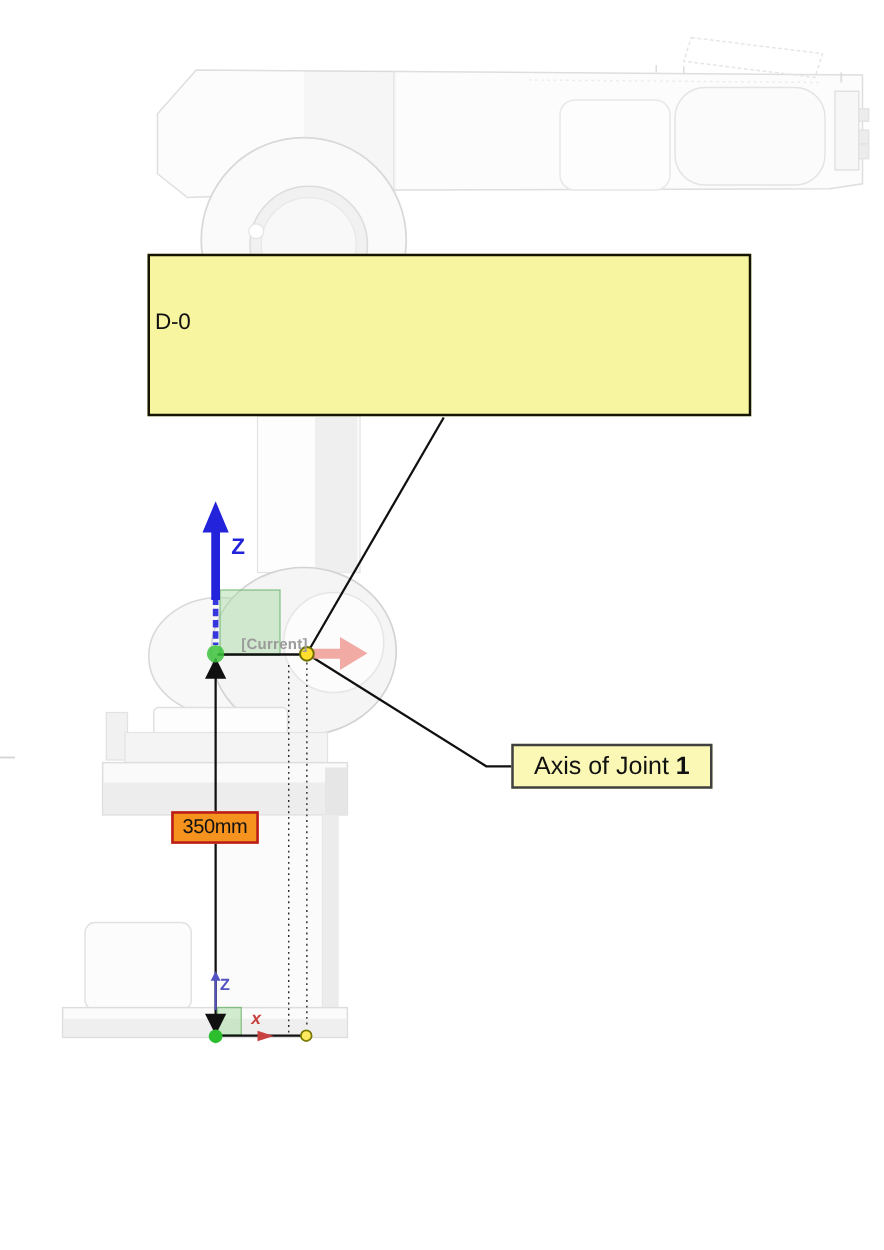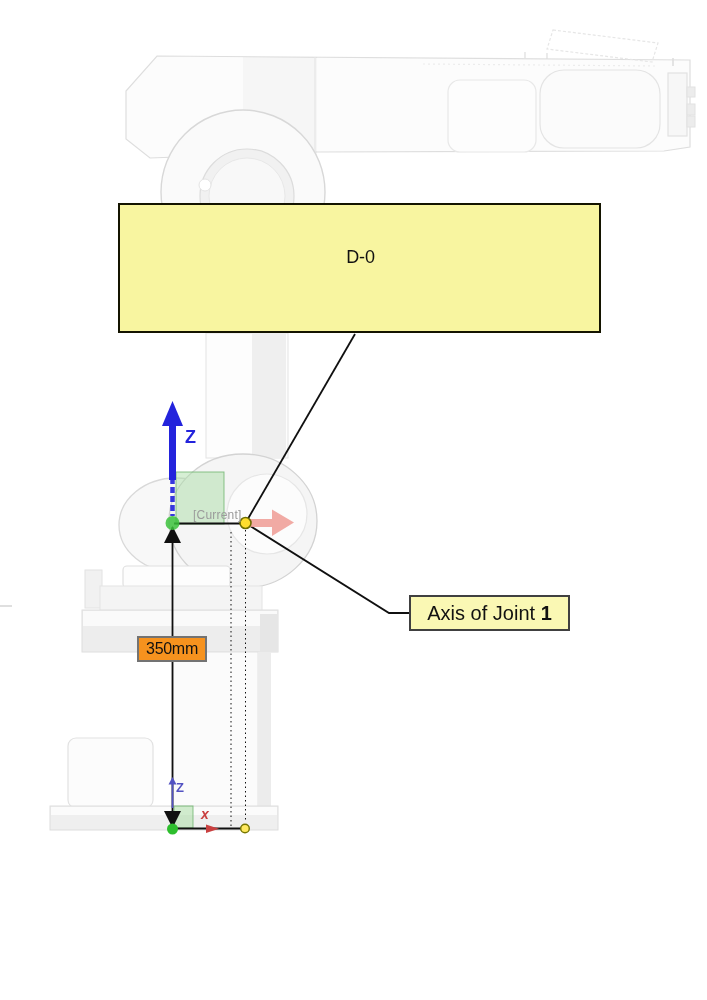--- a/index.html
+++ b/index.html
@@ -1,18 +1,18 @@
 <!DOCTYPE html>
 <html><head>
 <meta charset="utf-8">
 <style>
   html,body{margin:0;padding:0;background:#fff;}
   #canvas{
     position:relative;width:707px;height:1000px;background:#ffffff;
-    overflow:hidden;font-family:"Liberation Sans",sans-serif;color:#111;text-align:center;
+    overflow:hidden;font-family:"Liberation Sans",sans-serif;color:#111;
   }
   #diagram-svg{position:absolute;left:0;top:0;}
   .abs{position:absolute;}
   
   .callout{
     left:118px;top:203px;width:483px;height:130px;box-sizing:border-box;
     background:#f8f5a0;border:2px solid #141400;
     padding:5px 2px 0 4px;font-size:18px;line-height:19px;letter-spacing:-0.2px;
     white-space:pre;overflow:hidden;
   }
@@ -20,26 +20,26 @@
   
   .axis-label{
     left:409px;top:595px;width:161px;height:36px;box-sizing:border-box;
     background:#faf8b4;border:2px solid #404040;
     display:flex;align-items:center;justify-content:center;
     font-size:20px;white-space:pre;
   }
   .axis-label b{font-weight:700;}
   
   .dim-label{
-    left:137px;top:636px;width:70px;height:26px;box-sizing:border-box;
-    background:#f6921e;border:2px solid #737373;
+    left:137px;top:649px;width:70px;height:26px;box-sizing:border-box;
+    background:#f6921e;border:2px solid #b91c1c;
     display:flex;align-items:center;justify-content:center;
     font-size:16px;letter-spacing:-0.3px;
   }
-  .current-label{left:193px;top:508px;font-size:12px;color:#9b9b9b;letter-spacing:0.2px;}
+  .current-label{left:193px;top:508px;font-size:12px;color:#9b9b9b;letter-spacing:0.2px;font-weight:bold;}
   .z-top-label{left:185px;top:427px;font-size:18px;font-weight:700;color:#2323dc;}
   .z-bottom-label{left:176px;top:780px;font-size:13px;font-weight:700;color:#5252c2;}
   .x-bottom-label{left:201px;top:806px;font-size:14px;font-weight:600;font-style:italic;color:#c94040;}
 </style>
 </head>
 <body>
 
 <div id="canvas">
 
   <svg id="diagram-svg" width="707" height="1000" viewBox="0 0 707 1000">

